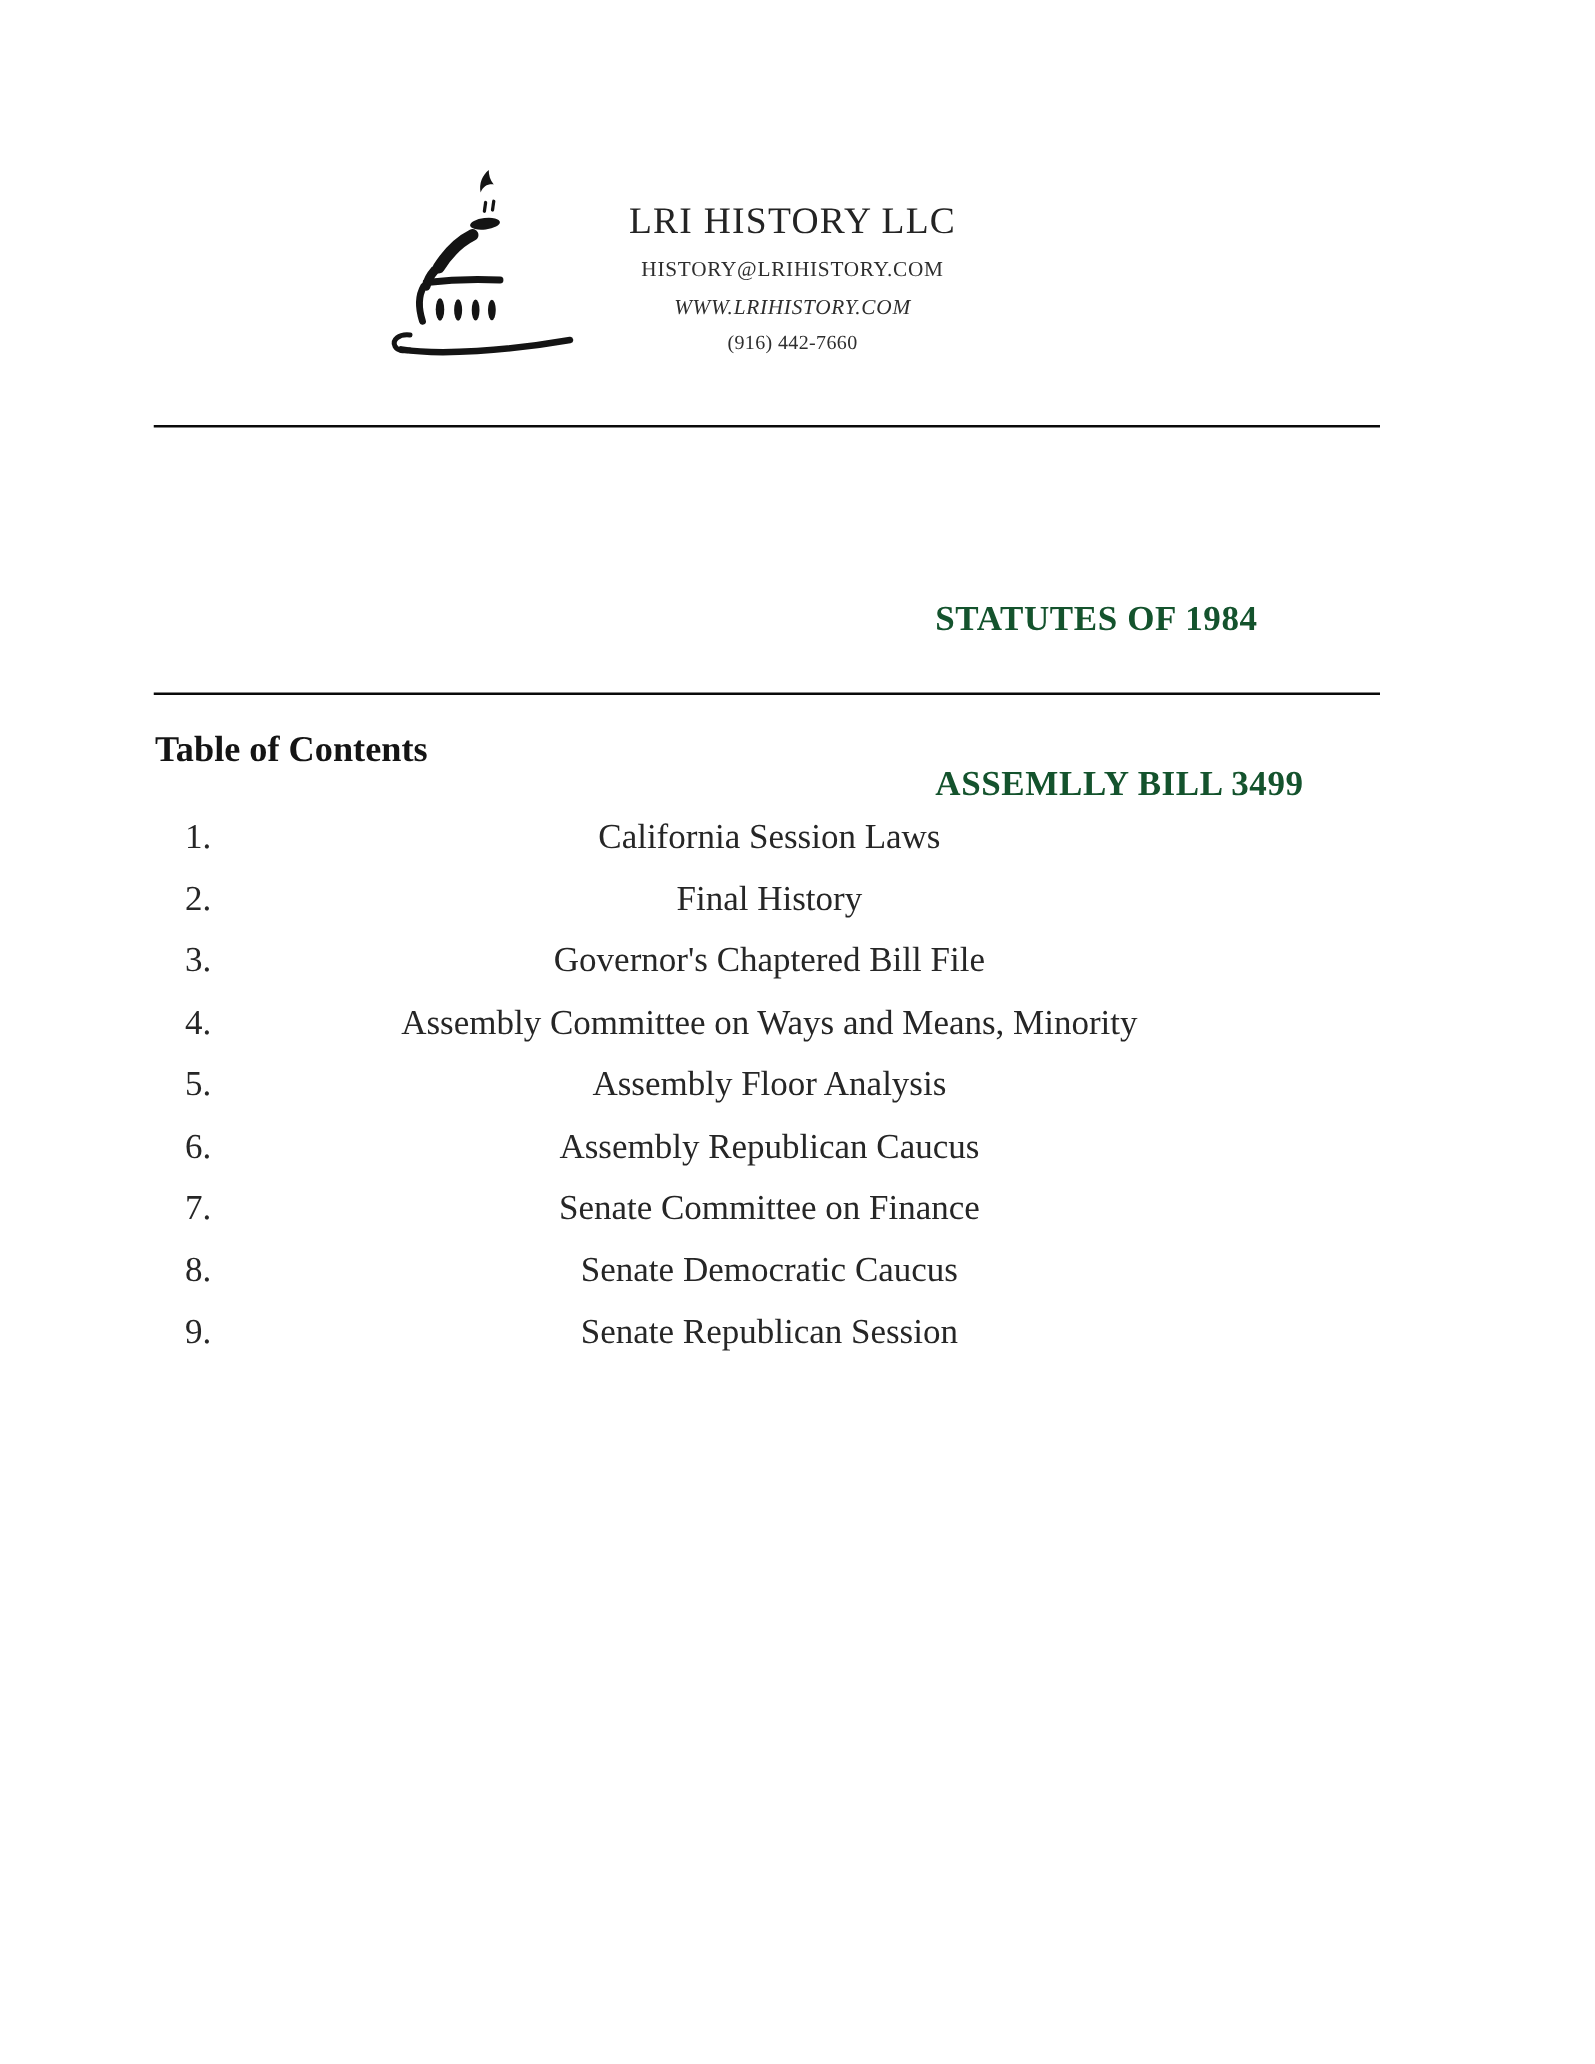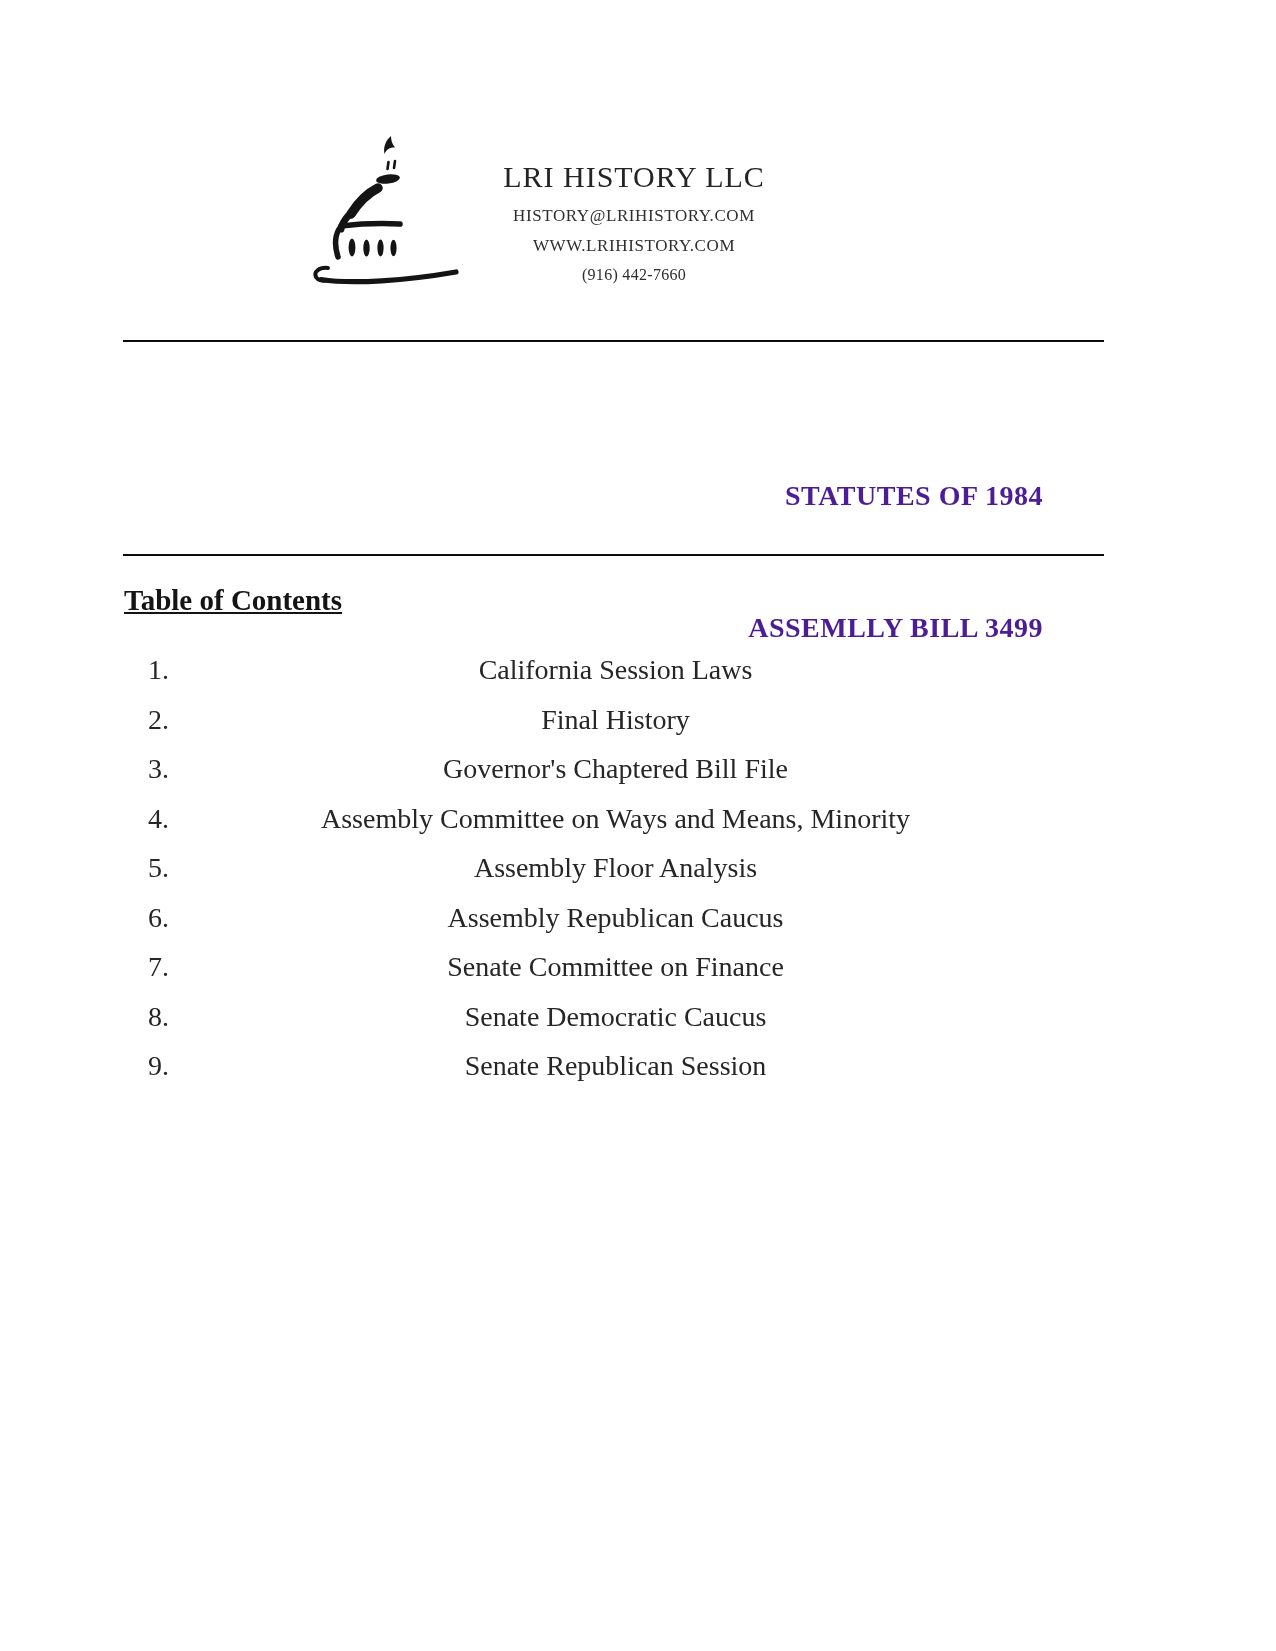--- a/index.html
+++ b/index.html
@@ -19,45 +19,45 @@
     position:absolute;left:334px;top:160px;width:600px;
     text-align:center;
   }
   .brand-name{
     font-size:30px;line-height:34px;letter-spacing:1px;color:#242424;
   }
   .brand-email{
     margin-top:12px;font-size:17px;line-height:19px;letter-spacing:0.6px;color:#2e2e2e;
   }
   .brand-website{
-    margin-top:11px;font-size:17px;line-height:19px;letter-spacing:0.6px;color:#2e2e2e;
+    margin-top:11px;font-size:17px;line-height:19px;letter-spacing:0.6px;color:#2e2e2e;font-style:italic;
   }
   .brand-phone{
     margin-top:11px;font-size:16px;line-height:18px;letter-spacing:0.3px;color:#2e2e2e;
   }
   
   .rule{
     position:absolute;left:123px;width:981px;height:2px;background:#0a0a0a;
   }
   .rule-top{top:340px;}
   .rule-bottom{top:554px;}
   
   .statutes{
     position:absolute;top:386px;right:233px;
-    text-align:right;
+    text-align:left;
     font-weight:bold;
     font-size:28px;line-height:44px;
     letter-spacing:0.5px;
-    color:#4c1d95;
+    color:#14532d;
     white-space:pre;
   }
   
   .toc-title{
     position:absolute;left:124px;top:584px;margin:0;
-    font-size:29px;line-height:32px;font-weight:bold;color:#141414;text-decoration:underline;
+    font-size:29px;line-height:32px;font-weight:bold;color:#141414;
   }
   .toc-list{
     position:absolute;left:148px;top:656px;width:900px;
     margin:0;padding:0;list-style:none;
   }
   .toc-item{
     display:flex;
     font-size:28px;line-height:28px;
     color:#262626;
     margin-bottom:21.5px;

